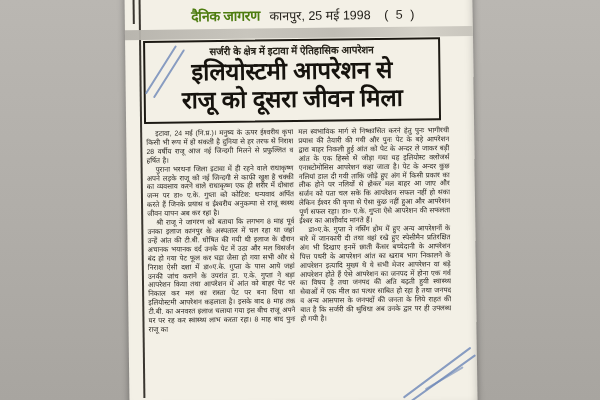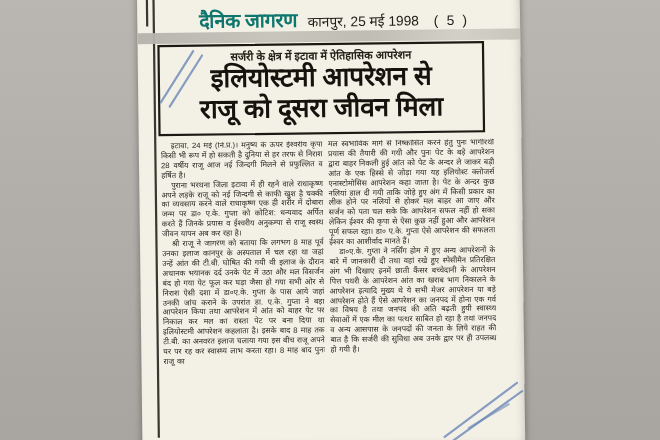--- a/index.html
+++ b/index.html
@@ -19,21 +19,21 @@
     transform:rotate(-0.7deg);
     box-shadow:0 0 7px rgba(0,0,0,.38), inset -6px 0 10px -7px rgba(0,0,0,.25), inset 0 -8px 12px -9px rgba(0,0,0,.2);
     overflow:hidden;
   }
   .edge-rule{position:absolute;left:14px;top:6px;height:398px;width:2px;background:var(--rule-ink);}
   .edge-tick{position:absolute;left:8px;top:4px;height:26px;width:2px;background:var(--rule-ink);}
   .masthead{
     position:absolute;top:13px;left:20px;right:10px;text-align:center;
     color:#23201b;font-size:12.5px;white-space:nowrap;
   }
-  .paper-name{font-weight:bold;font-size:18px;letter-spacing:-0.3px;margin-right:6px;color:#0f766e;margin-top:36px;}
+  .paper-name{font-weight:bold;font-size:14px;letter-spacing:-0.3px;margin-right:6px;color:#4d7c0f;margin-top:36px;}
   .edition{margin-right:10px;}
   .page-no{letter-spacing:2px;}
   .scan-band{
     position:absolute;top:36px;left:0;right:0;height:10px;
     background:linear-gradient(90deg,#b5b2ab 0%,var(--scan-band) 35%,#bdbab2 60%,#d2cfc6 85%,#c6c3bb 100%);
     opacity:.95;
   }
   .headline-box{
     position:absolute;left:18px;top:47px;width:297px;height:83px;
     border:2px solid #1c1913;text-align:center;background:var(--paper);

